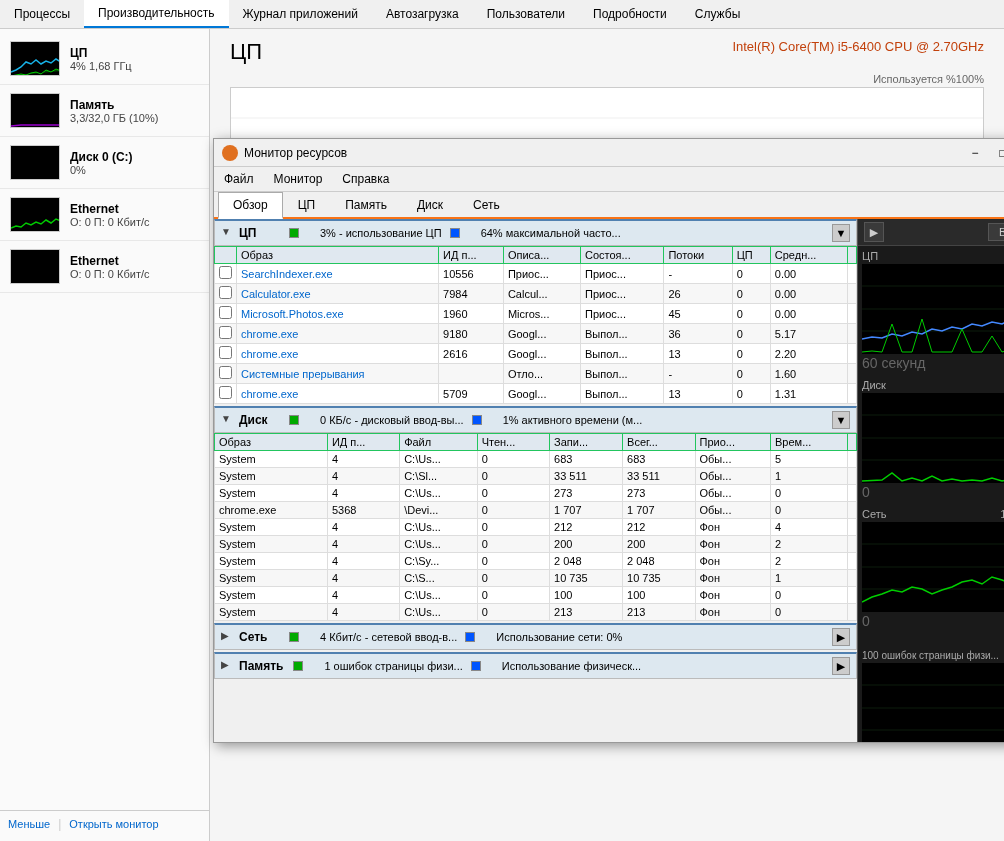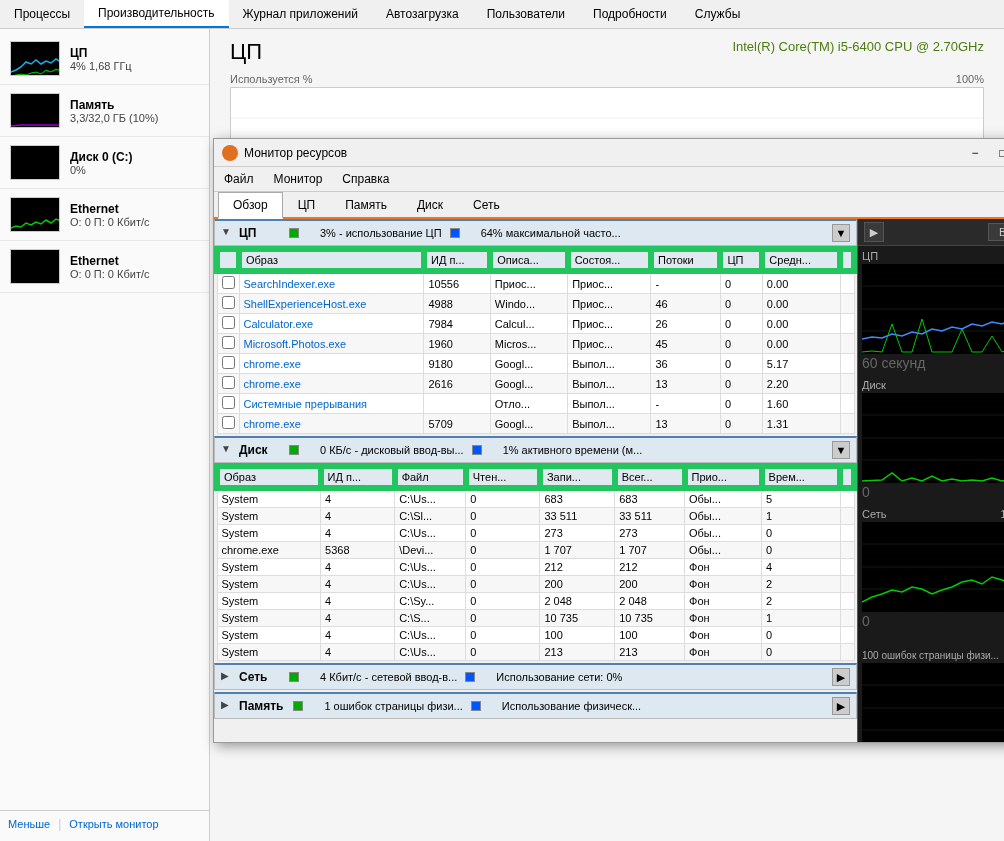--- a/index.html
+++ b/index.html
@@ -95,35 +95,35 @@
     }
 
     .perf-title {
       font-size: 22px;
       font-weight: 300;
       color: #000;
     }
 
     .perf-cpu-name {
       font-size: 13px;
-      color: #4d7c0f;
+      color: #c2410c;
       text-align: right;
     }
 
     .cpu-chart-area {
       background: #fff;
       border: 1px solid #ccc;
       height: 120px;
       position: relative;
       margin-bottom: 4px;
     }
 
     .chart-label-top {
       display: flex;
-      justify-content: space-between;
+      justify-content: flex-end;
       font-size: 11px;
       color: #666;
       margin-bottom: 2px;
     }
 
     
     .resmon-window {
       position: absolute;
       top: 138px;
       left: 213px;
@@ -286,21 +286,21 @@
     
     .data-table {
       width: 100%;
       border-collapse: collapse;
       font-size: 11px;
       flex-shrink: 0;
     }
 
     .data-table th {
       background: #e0e8f0;
-      border: 6px solid #22c55e;
+      border: 1px solid #22c55e;
       padding: 2px 4px;
       text-align: left;
       font-weight: 500;
       white-space: nowrap;
       overflow: hidden;
       text-overflow: ellipsis;
     }
 
     .data-table td {
       border: 1px solid #ddd;
@@ -587,31 +587,20 @@
       <td>10556</td>
       <td>Приос...</td>
       <td>Приос...</td>
       <td>-</td>
       <td>0</td>
       <td>0.00</td>
       <td></td>
     </tr>
             <tr>
       <td style="text-align:center;"><input type="checkbox" style=""></td>
-      <td class="link-text">ShellExperienceHost.exe</td>
-      <td>4988</td>
-      <td>Windo...</td>
-      <td>Приос...</td>
-      <td>46</td>
-      <td>0</td>
-      <td>0.00</td>
-      <td></td>
-    </tr>
-            <tr>
-      <td style="text-align:center;"><input type="checkbox" style=""></td>
       <td class="link-text">Calculator.exe</td>
       <td>7984</td>
       <td>Calcul...</td>
       <td>Приос...</td>
       <td>26</td>
       <td>0</td>
       <td>0.00</td>
       <td></td>
     </tr>
             <tr>

